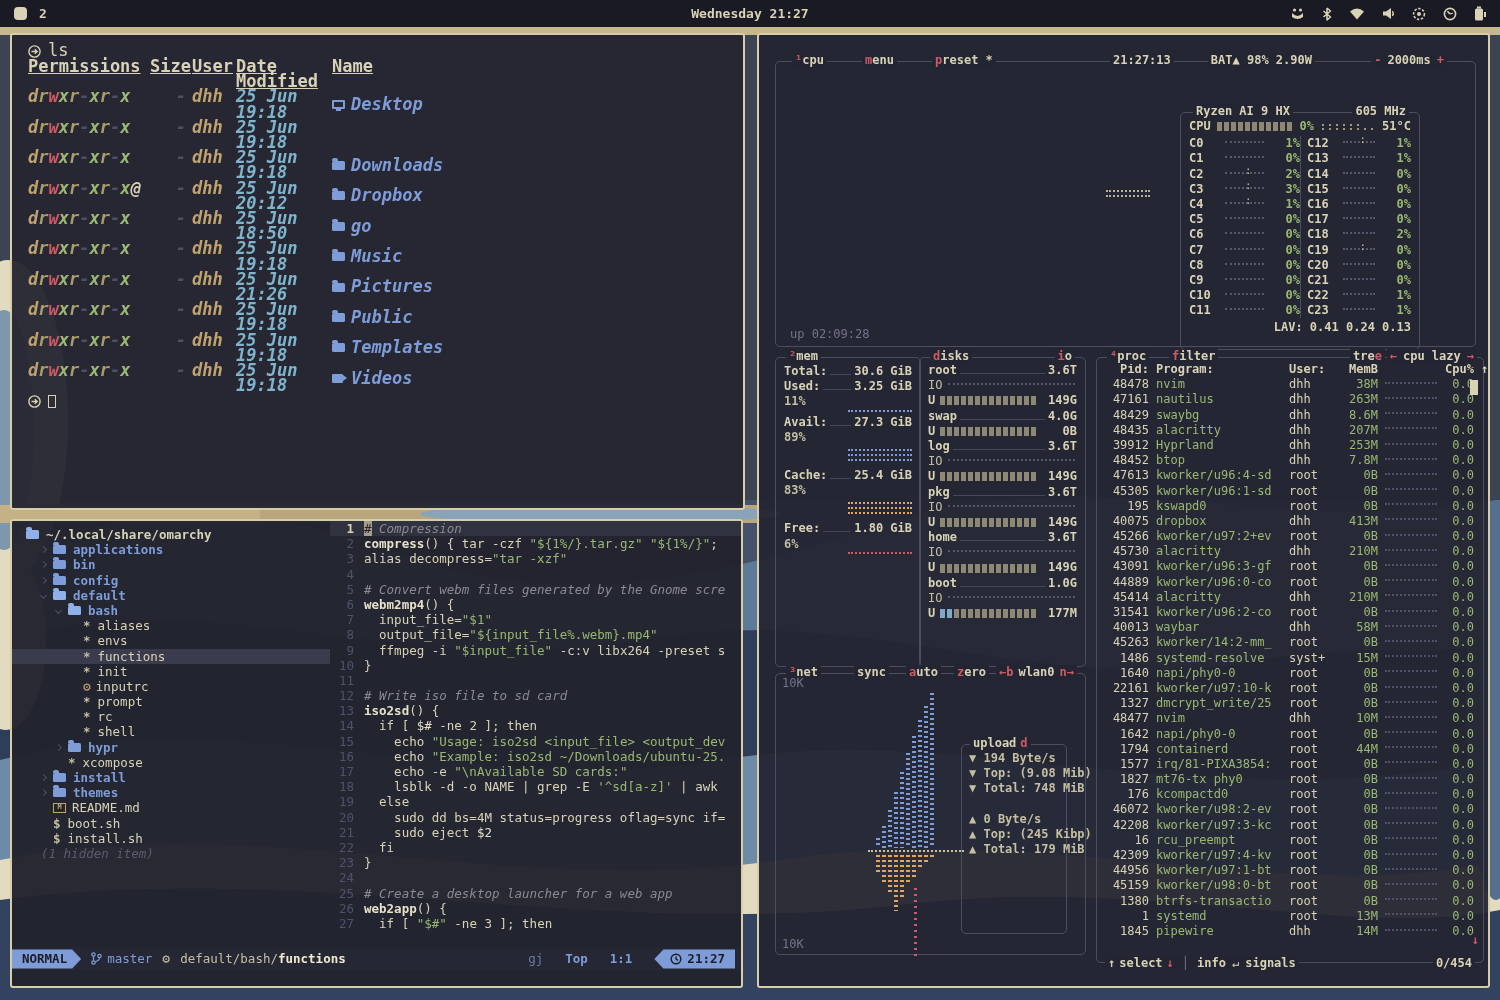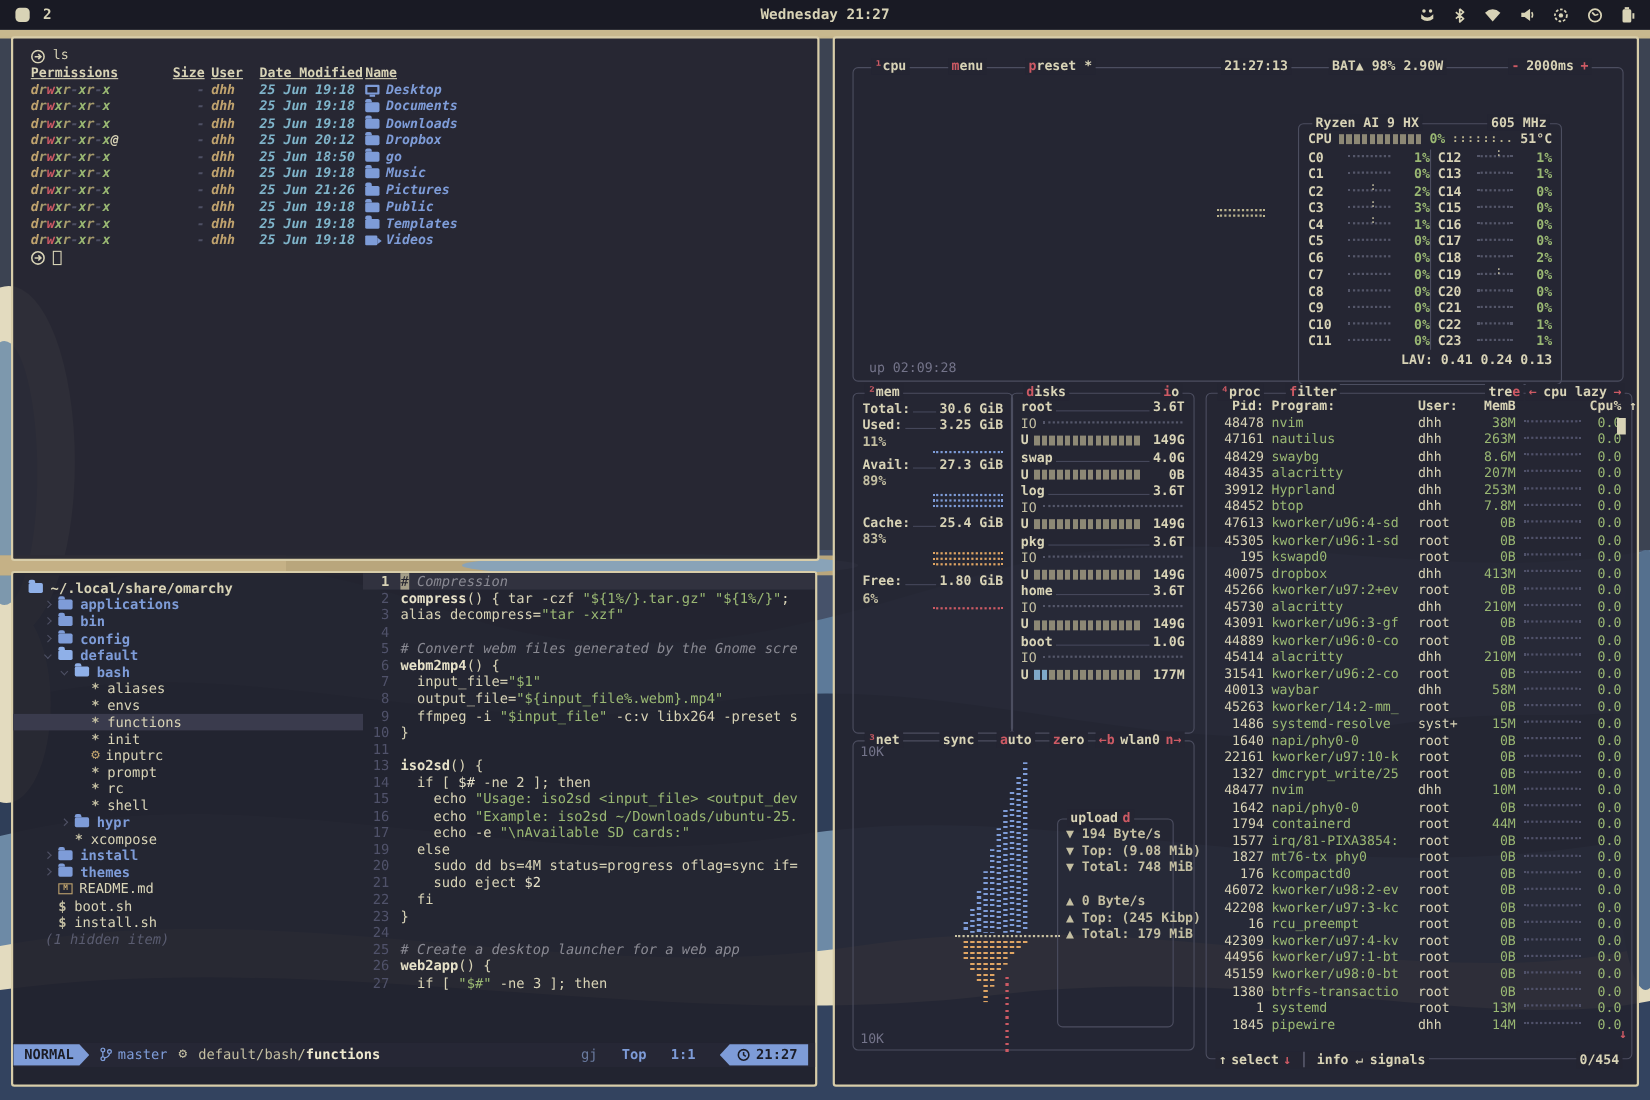--- a/index.html
+++ b/index.html
@@ -21,21 +21,21 @@
   #tb-logo{width:13px;height:13px;background:var(--cream);border-radius:4px;}
   #tb-center{position:absolute;left:0;right:0;text-align:center;pointer-events:none;}
   #tb-right{margin-left:auto;display:flex;align-items:center;gap:17px;}
   #tb-right svg{display:block;}
   
   .win{position:absolute;border:2px solid var(--winborder);border-radius:3px;z-index:4;}
   #term{left:10px;top:33px;width:735px;height:477px;background:rgba(38,39,50,.96);}
   #nvim{left:10px;top:519px;width:733px;height:469px;background:rgba(34,35,46,.97);}
   #btop{left:757px;top:33px;width:733px;height:955px;background:rgba(36,37,50,.95);}
   
-  #term{font-size:12px;line-height:15.2px;padding:8px 0 0 16px;}
+  #term{font-size:17px;line-height:15.2px;padding:8px 0 0 16px;}
   .pline{display:flex;align-items:center;gap:7px;height:16px;}
   .prompt-ic{width:13px;height:13px;flex:0 0 13px;}
   .ls-head{display:grid;grid-template-columns:122px 42px 44px 96px auto;font-weight:bold;}
   .ls-head span{text-decoration:underline;}
   .ls-head .c-size{text-align:right;padding-right:6px;}
   .ls-row{display:grid;grid-template-columns:122px 42px 44px 96px auto;font-weight:bold;font-style:italic;}
   .ls-row .sz{text-align:right;padding-right:6px;color:var(--faint);}
   .ls-row .us{color:var(--yellow);}
   .ls-row .dt{color:var(--blue2);}
   .ls-row .nm{color:var(--blue);display:flex;align-items:center;}
@@ -279,24 +279,20 @@
         <span class="nm">
           <span class="ic-monitor"></span>
           <span>Desktop</span>
         </span>
       </div>
       <div class="ls-row">
         <span class="pm"><span class="p-d">d</span><span class="p-r">r</span><span class="p-w">w</span><span class="p-x">x</span><span class="p-r">r</span><span class="p-dash">-</span><span class="p-x">x</span><span class="p-r">r</span><span class="p-dash">-</span><span class="p-x">x</span></span>
         <span class="sz">-</span>
         <span class="us">dhh</span>
         <span class="dt">25 Jun 19:18</span>
-        <span class="nm">
-          <span class="ic-folder"></span>
-          <span>Documents</span>
-        </span>
       </div>
       <div class="ls-row">
         <span class="pm"><span class="p-d">d</span><span class="p-r">r</span><span class="p-w">w</span><span class="p-x">x</span><span class="p-r">r</span><span class="p-dash">-</span><span class="p-x">x</span><span class="p-r">r</span><span class="p-dash">-</span><span class="p-x">x</span></span>
         <span class="sz">-</span>
         <span class="us">dhh</span>
         <span class="dt">25 Jun 19:18</span>
         <span class="nm">
           <span class="ic-folder"></span>
           <span>Downloads</span>
         </span>
@@ -497,25 +493,27 @@
         <div class="cl"><span class="ln">2</span><span class="lbody"><span class="tok-fn">compress</span><span class="tok-txt">() { tar -czf </span><span class="tok-str">"${1%/}.tar.gz"</span><span class="tok-txt"> </span><span class="tok-str">"${1%/}"</span><span class="tok-txt">;</span></span></div>
         <div class="cl"><span class="ln">3</span><span class="lbody"><span class="tok-kw">alias</span><span class="tok-txt"> decompress=</span><span class="tok-str">"tar -xzf"</span></span></div>
         <div class="cl"><span class="ln">4</span><span class="lbody"></span></div>
         <div class="cl"><span class="ln">5</span><span class="lbody"><span class="tok-cm"># Convert webm files generated by the Gnome scre</span></span></div>
         <div class="cl"><span class="ln">6</span><span class="lbody"><span class="tok-fn">webm2mp4</span><span class="tok-txt">() {</span></span></div>
         <div class="cl"><span class="ln">7</span><span class="lbody"><span class="tok-txt">  input_file=</span><span class="tok-str">"$1"</span></span></div>
         <div class="cl"><span class="ln">8</span><span class="lbody"><span class="tok-txt">  output_file=</span><span class="tok-str">"${input_file%.webm}.mp4"</span></span></div>
         <div class="cl"><span class="ln">9</span><span class="lbody"><span class="tok-txt">  ffmpeg -i </span><span class="tok-str">"$input_file"</span><span class="tok-txt"> -c:v libx264 -preset s</span></span></div>
         <div class="cl"><span class="ln">10</span><span class="lbody"><span class="tok-txt">}</span></span></div>
         <div class="cl"><span class="ln">11</span><span class="lbody"></span></div>
+        <div class="cl"><span class="ln">12</span><span class="lbody"><span class="tok-cm"># Write iso file to sd card</span></span></div>
         <div class="cl"><span class="ln">13</span><span class="lbody"><span class="tok-fn">iso2sd</span><span class="tok-txt">() {</span></span></div>
         <div class="cl"><span class="ln">14</span><span class="lbody"><span class="tok-txt">  </span><span class="tok-kw">if</span><span class="tok-txt"> [ </span><span class="tok-var">$#</span><span class="tok-txt"> -ne 2 ]; </span><span class="tok-kw">then</span></span></div>
         <div class="cl"><span class="ln">15</span><span class="lbody"><span class="tok-txt">    echo </span><span class="tok-str">"Usage: iso2sd &lt;input_file&gt; &lt;output_dev</span></span></div>
         <div class="cl"><span class="ln">16</span><span class="lbody"><span class="tok-txt">    echo </span><span class="tok-str">"Example: iso2sd ~/Downloads/ubuntu-25.</span></span></div>
         <div class="cl"><span class="ln">17</span><span class="lbody"><span class="tok-txt">    echo -e </span><span class="tok-str">"\nAvailable SD cards:"</span></span></div>
+        <div class="cl"><span class="ln">18</span><span class="lbody"><span class="tok-txt">    lsblk -d -o NAME | grep -E </span><span class="tok-str">'^sd[a-z]'</span><span class="tok-txt"> | awk</span></span></div>
         <div class="cl"><span class="ln">19</span><span class="lbody"><span class="tok-txt">  </span><span class="tok-kw">else</span></span></div>
         <div class="cl"><span class="ln">20</span><span class="lbody"><span class="tok-txt">    sudo dd bs=4M status=progress oflag=sync if=</span></span></div>
         <div class="cl"><span class="ln">21</span><span class="lbody"><span class="tok-txt">    sudo eject </span><span class="tok-var">$2</span></span></div>
         <div class="cl"><span class="ln">22</span><span class="lbody"><span class="tok-txt">  </span><span class="tok-kw">fi</span></span></div>
         <div class="cl"><span class="ln">23</span><span class="lbody"><span class="tok-txt">}</span></span></div>
         <div class="cl"><span class="ln">24</span><span class="lbody"></span></div>
         <div class="cl"><span class="ln">25</span><span class="lbody"><span class="tok-cm"># Create a desktop launcher for a web app</span></span></div>
         <div class="cl"><span class="ln">26</span><span class="lbody"><span class="tok-fn">web2app</span><span class="tok-txt">() {</span></span></div>
         <div class="cl"><span class="ln">27</span><span class="lbody"><span class="tok-txt">  </span><span class="tok-kw">if</span><span class="tok-txt"> [ </span><span class="tok-str">"$#"</span><span class="tok-txt"> -ne 3 ]; </span><span class="tok-kw">then</span></span></div>
       </div>

